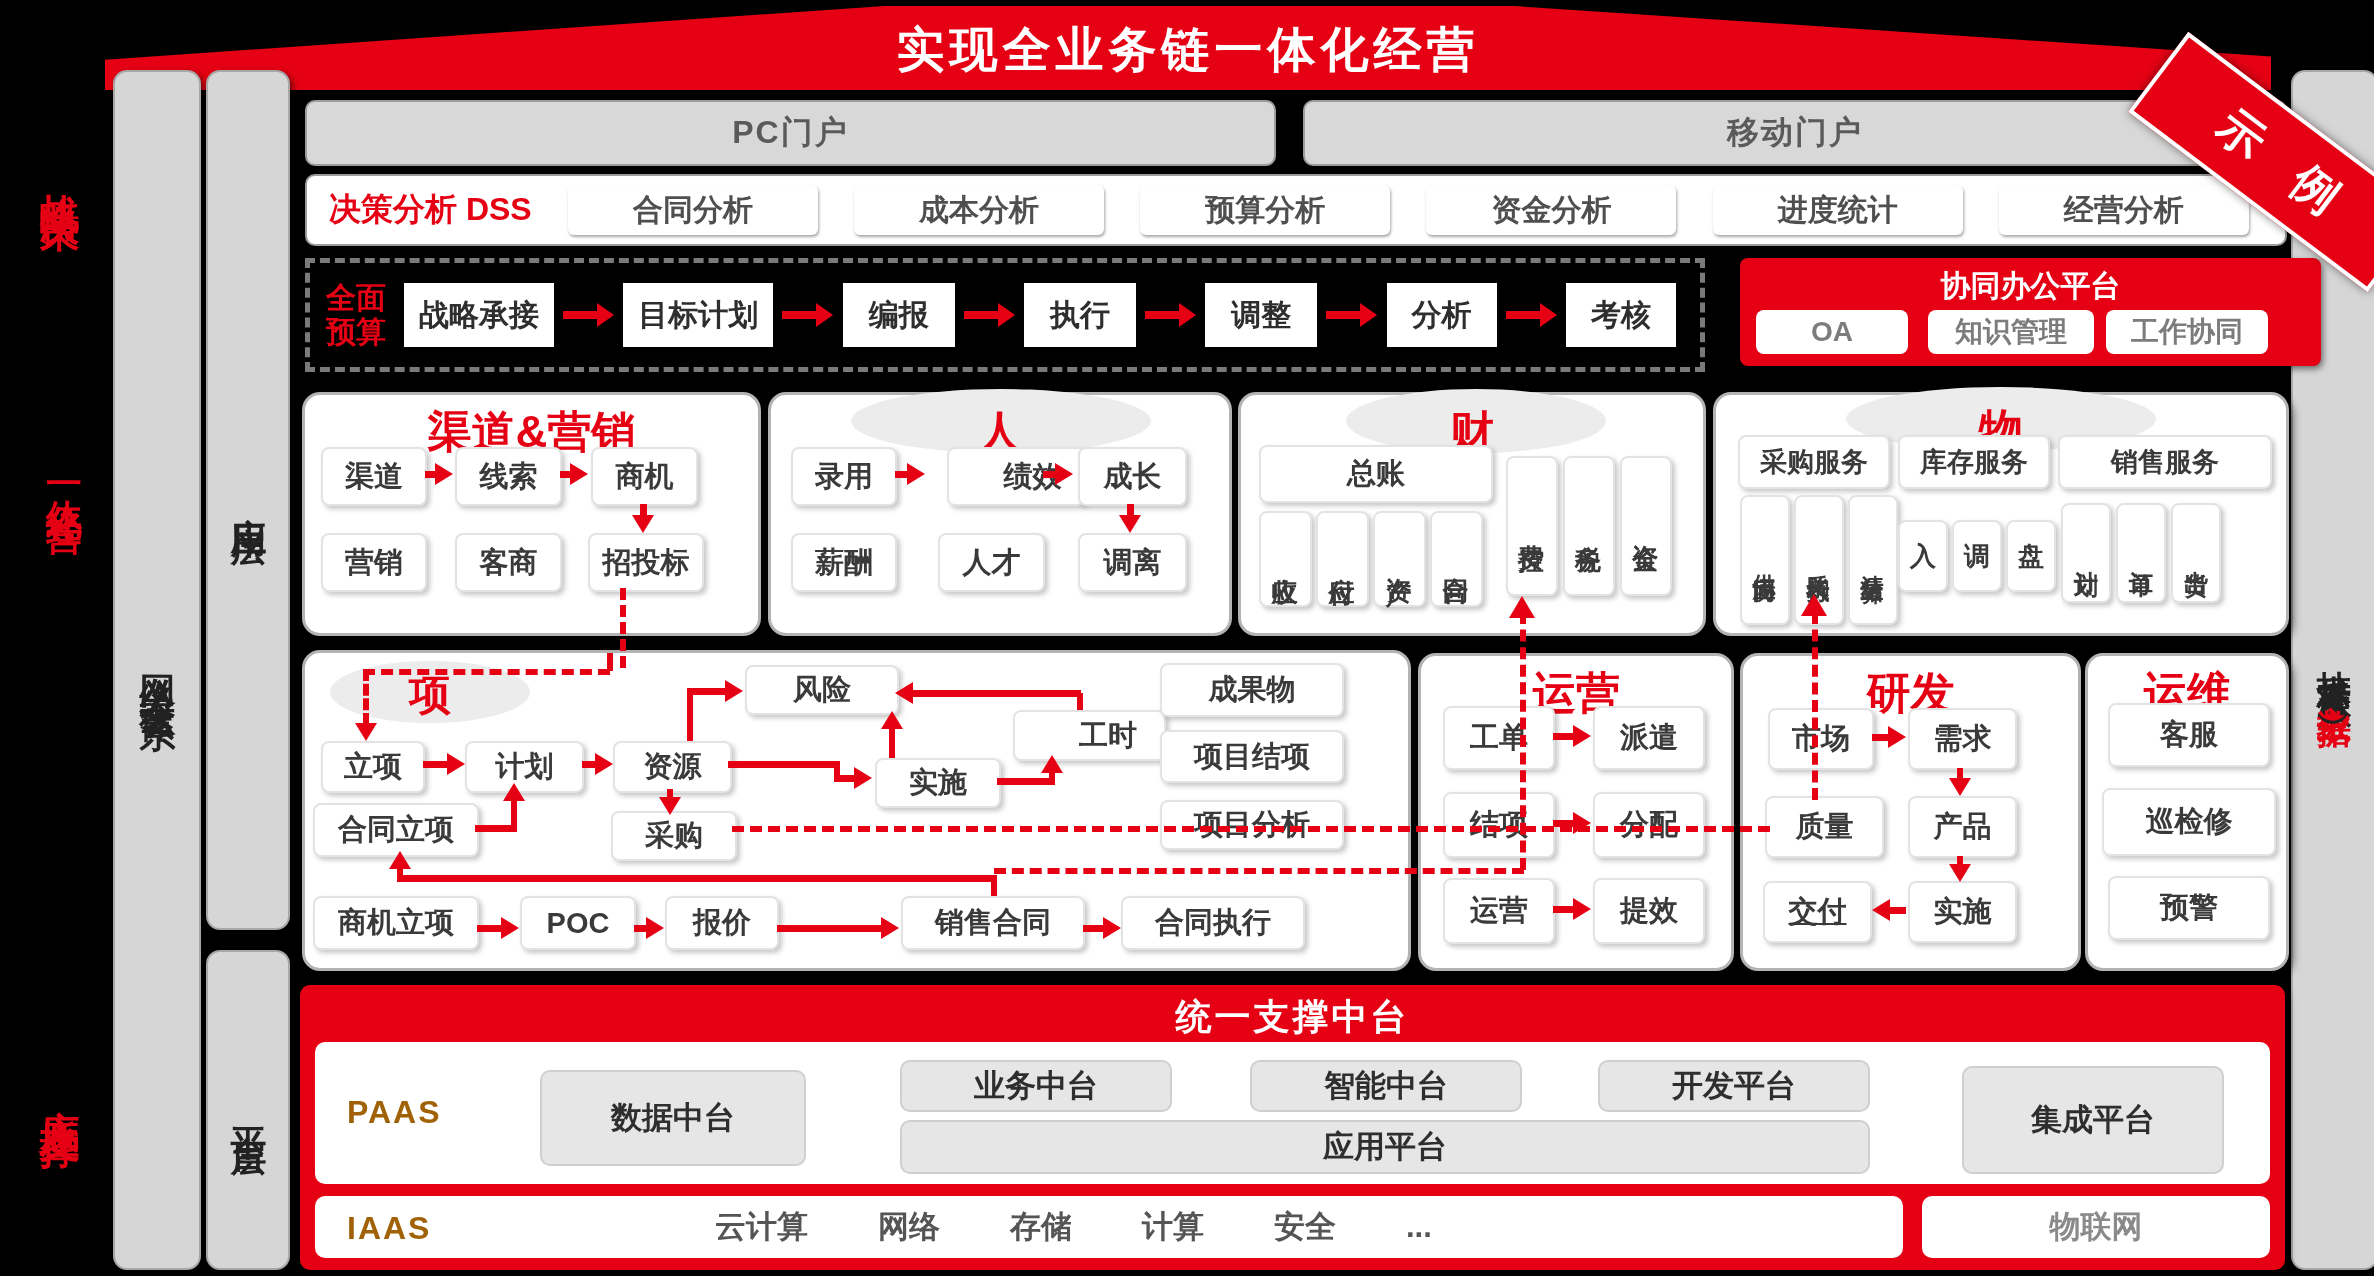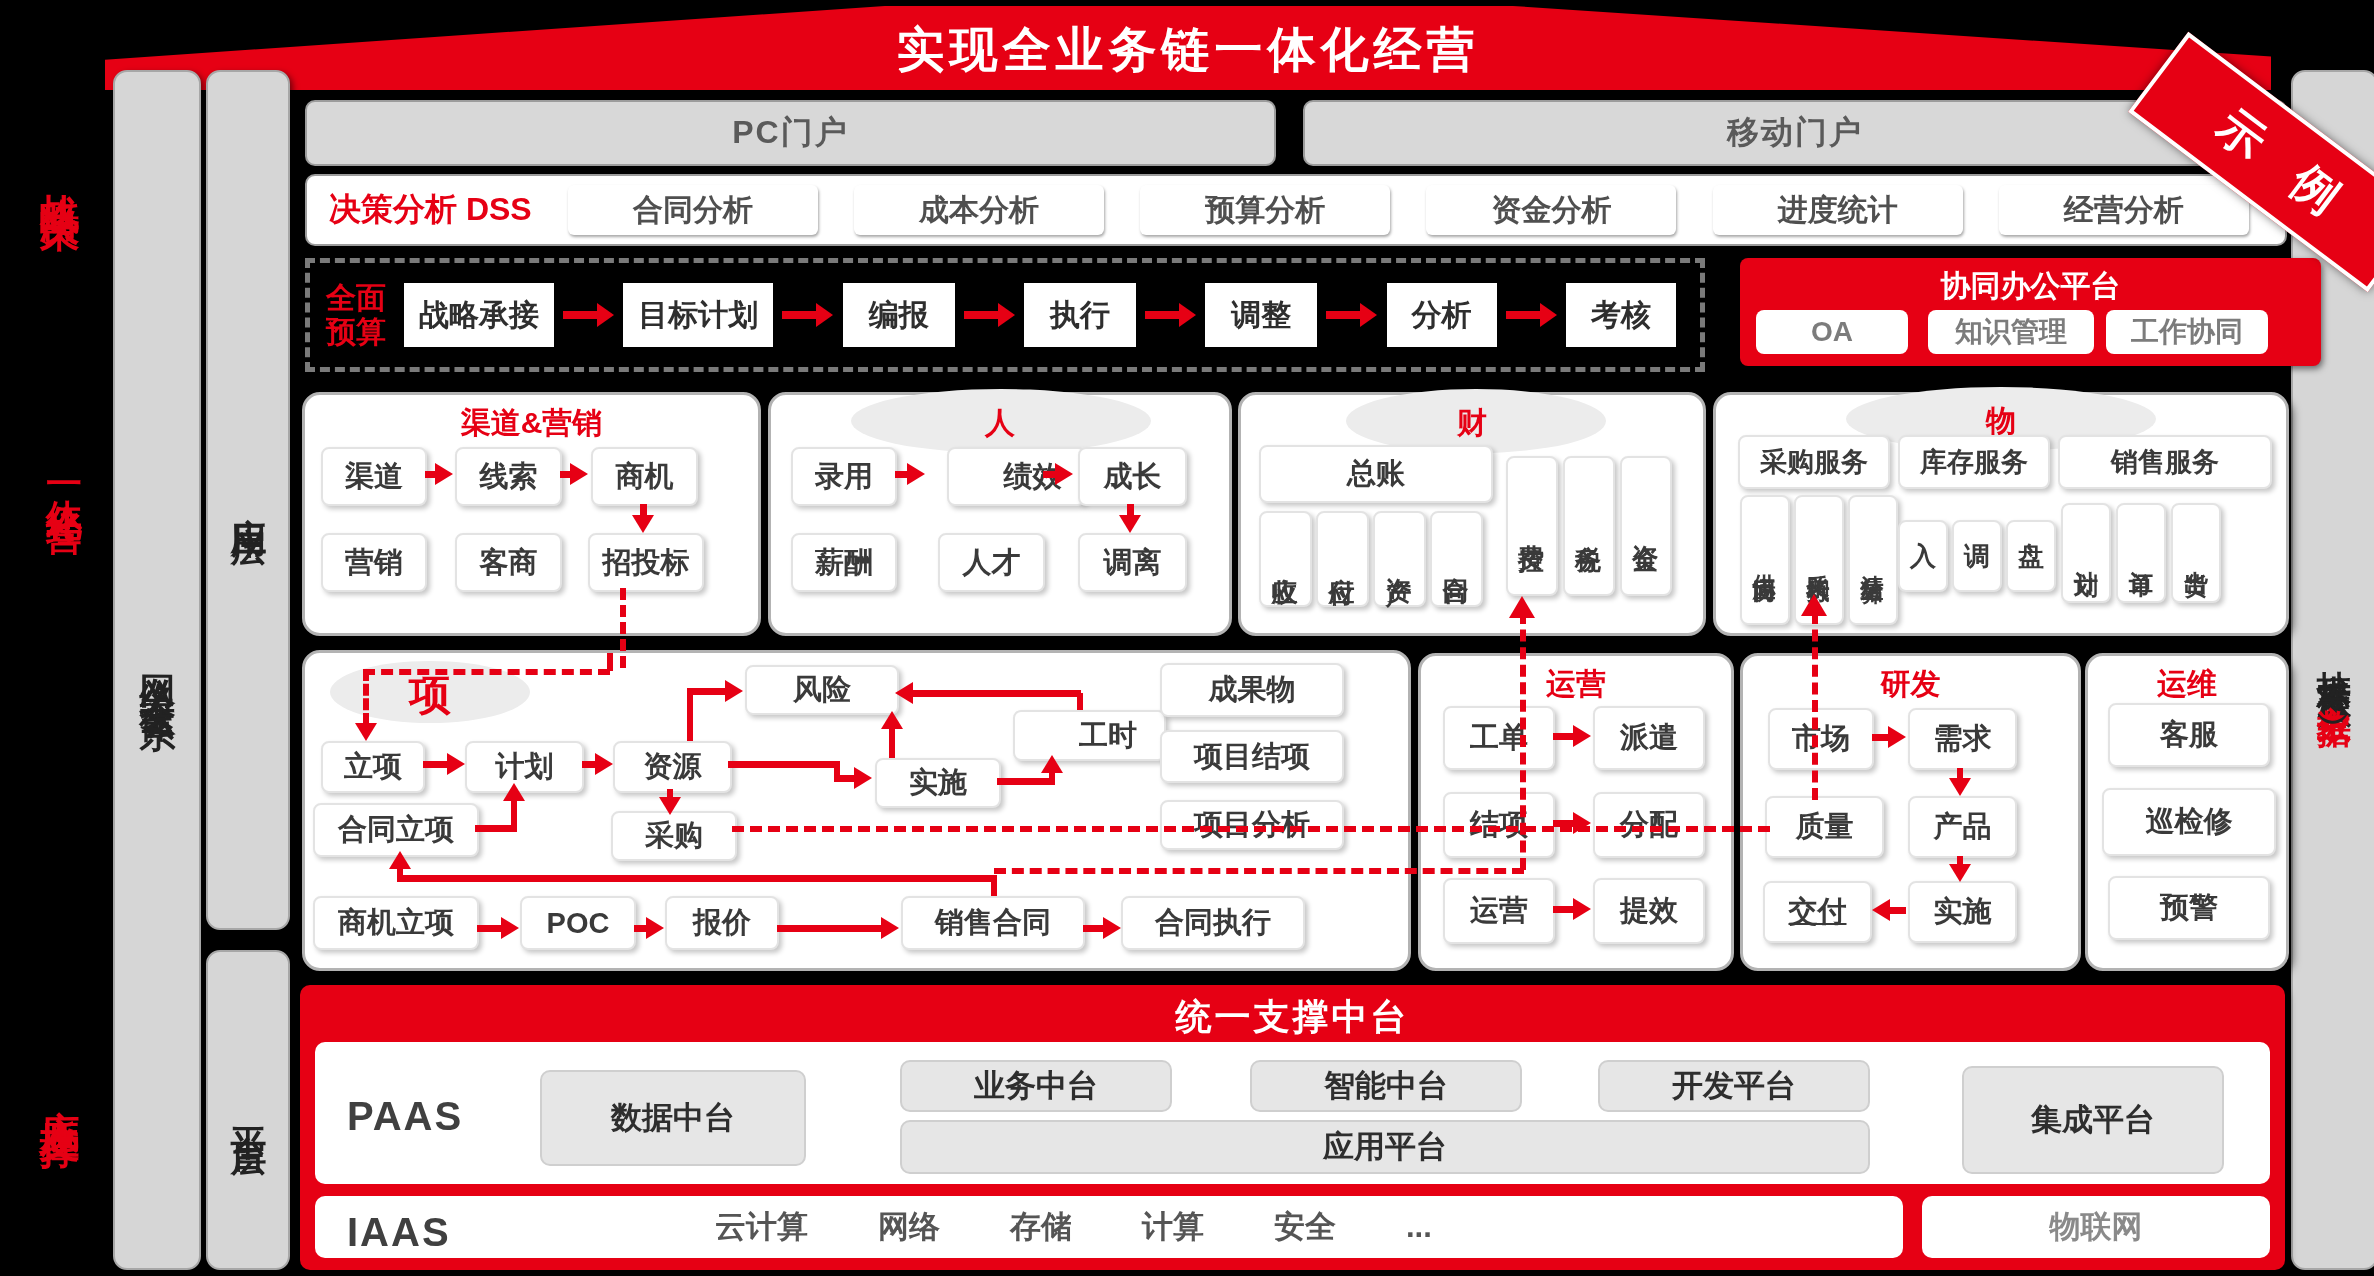--- a/index.html
+++ b/index.html
@@ -36,21 +36,21 @@
   .fa{display:flex;align-items:center;}
   .fa .fbar{width:34px;height:8px;background:var(--red);}
   .fa .ftip{width:0;height:0;border-top:12px solid transparent;border-bottom:12px solid transparent;border-left:17px solid var(--red);}
   
   .collab{background:var(--red);border-radius:8px;box-shadow:2px 3px 6px rgba(0,0,0,.5);}
   .collab-t{color:#fff;font-weight:bold;font-size:30px;text-align:center;margin-top:8px;}
   .cbtn{position:absolute;background:#fff;border-radius:8px;display:flex;align-items:center;justify-content:center;
         color:#7c7c7c;font-weight:bold;font-size:28px;}
   
   .blk{background:#fff;border:3px solid #b3b3b3;border-radius:18px;box-shadow:4px 5px 8px rgba(0,0,0,.55);}
-  .btitle{position:absolute;color:var(--red);font-weight:bold;font-size:30px;white-space:nowrap;}
+  .btitle{position:absolute;color:var(--red);font-weight:bold;font-size:44px;white-space:nowrap;}
   .ell{position:absolute;background:#ececec;border-radius:50%;}
   .n{position:absolute;background:#fff;border:2px solid #e3e3e3;border-radius:8px;
      display:flex;align-items:center;justify-content:center;color:var(--ink);
      font-weight:bold;font-size:29px;box-shadow:3px 3px 5px rgba(0,0,0,.22);white-space:nowrap;}
   .nv{writing-mode:vertical-rl;letter-spacing:2px;font-size:26px;}
   
   .hl{position:absolute;height:7px;background:var(--red);}
   .vl{position:absolute;width:7px;background:var(--red);}
   .hd{position:absolute;height:0;border-top:6px dashed var(--red);}
   .vd{position:absolute;width:0;border-left:6px dashed var(--red);}
@@ -62,21 +62,21 @@
   .ov{z-index:40;}
   
   .stamp{left:2128px;top:112px;width:292px;height:92px;background:var(--red);border:4px solid #fff;
          transform:rotate(37deg);display:flex;align-items:center;justify-content:center;
          color:#fff;font-weight:bold;font-size:46px;letter-spacing:46px;text-indent:46px;z-index:60;
          box-shadow:0 0 10px rgba(0,0,0,.5);}
   
   .plat{background:var(--red);border-radius:10px;box-shadow:3px 4px 8px rgba(0,0,0,.5);}
   .plat-t{color:#fff;font-weight:bold;font-size:36px;text-align:center;margin-top:8px;letter-spacing:3px;}
   .panel{position:absolute;background:#fff;border-radius:10px;}
-  .playerlab{position:absolute;color:#404040;font-weight:bold;font-size:40px;letter-spacing:2px;}
+  .playerlab{position:absolute;color:#a16207;font-weight:bold;font-size:32px;letter-spacing:2px;}
   .gcell{position:absolute;background:#e6e6e6;border:2px solid #cfcfcf;border-radius:10px;
          display:flex;align-items:center;justify-content:center;color:#2e2e2e;font-weight:bold;font-size:31px;}
   .iaas-items{position:absolute;left:400px;top:0;height:100%;display:flex;align-items:center;gap:70px;
               color:#555;font-weight:bold;font-size:31px;}
   .iot{color:#8a8a8a;font-weight:bold;font-size:31px;}
 </style>
 </head>
 <body>
 
 <div id="stage">

